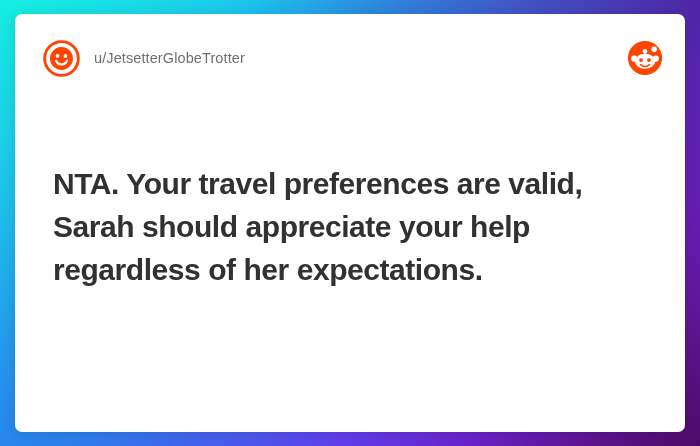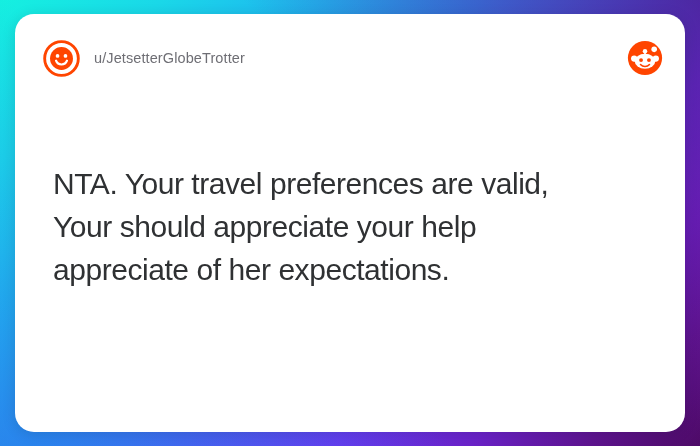--- a/index.html
+++ b/index.html
@@ -52,21 +52,21 @@
   }
 
   
   .card {
     position: absolute;
     left: 15px;
     top: 14px;
     width: 670px;
     height: 418px;
     background: #ffffff;
-    border-radius: 19px;
+    border-radius: 7px;
     box-shadow: 0 2px 14px rgba(0,0,0,0.13);
     box-sizing: border-box;
     padding: 0;
     overflow: hidden;
   }
 
   
   .card-header {
     position: absolute;
     left: 0;
@@ -107,20 +107,21 @@
     right: 30px;
     top: 148px;
   }
   .body-line {
     font-size: 30px;
     line-height: 43px;
     color: #2f3133;
     letter-spacing: -0.45px;
     font-family: "Liberation Sans", sans-serif;
     white-space: nowrap;
+    font-weight: bold;
   }
 </style>
 </head>
 <body>
 
 <div id="screen">
 
   <div class="backdrop"></div>
   <div class="backdrop-overlay"></div>
 
@@ -156,18 +157,18 @@
           <circle cx="15.6" cy="22.3" r="2.15" fill="#FF4500"></circle>
           <circle cx="24.4" cy="22.3" r="2.15" fill="#FF4500"></circle>
           <path d="M15.0 27.2 A6.6 6.6 0 0 0 25.0 27.2" fill="none" stroke="#FF4500" stroke-width="1.7" stroke-linecap="round"></path>
         </svg>
       </span>
 
     </div>
 
     <div class="card-body">
       <div class="body-line">NTA. Your travel preferences are valid,</div>
-      <div class="body-line">Your should appreciate your help</div>
-      <div class="body-line">appreciate of her expectations.</div>
+      <div class="body-line">Sarah should appreciate your help</div>
+      <div class="body-line">regardless of her expectations.</div>
     </div>
 
   </div>
 </div>
 
 </body></html>

